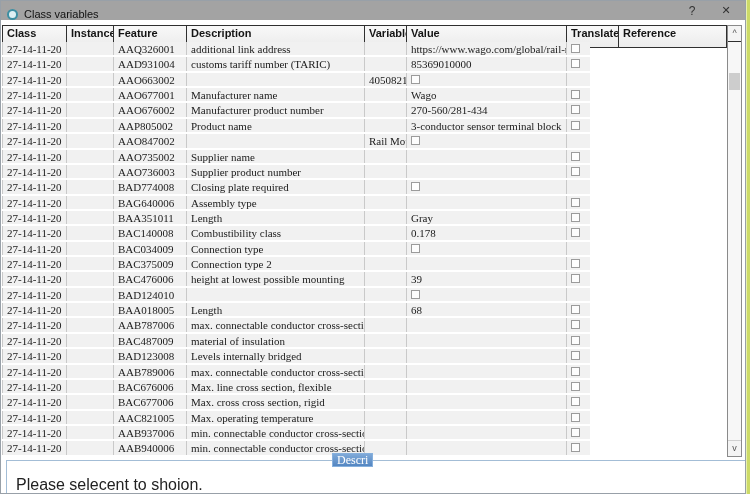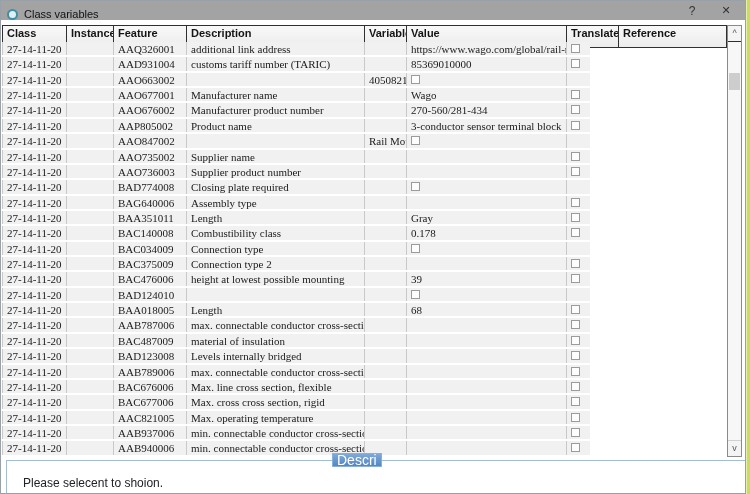--- a/index.html
+++ b/index.html
@@ -89,26 +89,26 @@
   }
   
   .groupbox {
     position: absolute; left: 5px; top: 459px; width: 740px; height: 70px;
     border: 1px solid #a3bdd6; background: #ffffff;
   }
   .groupbox-legend {
     position: absolute; left: 325px; top: -8px;
     background: linear-gradient(#7fa9d8, #5386c2);
     border: 1px solid #86b0dd;
-    color: #ffffff; font-size: 14px; line-height: 12px;
-    padding: 0 4px; white-space: nowrap;
+    color: #ffffff; font-size: 12px; line-height: 12px;
+    padding: 0 4px; white-space: nowrap; font-family: Liberation Serif, serif;
   }
   .status-message {
-    position: absolute; left: 16px; top: 15px;
-    font-size: 12px; color: #222;
+    position: absolute; left: 9px; top: 15px;
+    font-size: 16px; color: #222;
   }
 </style>
 </head>
 <body>
 
 <div class="window">
 
   <div class="titlebar">
     <span class="app-icon"></span>
     <span class="title-text">Class variables</span>

